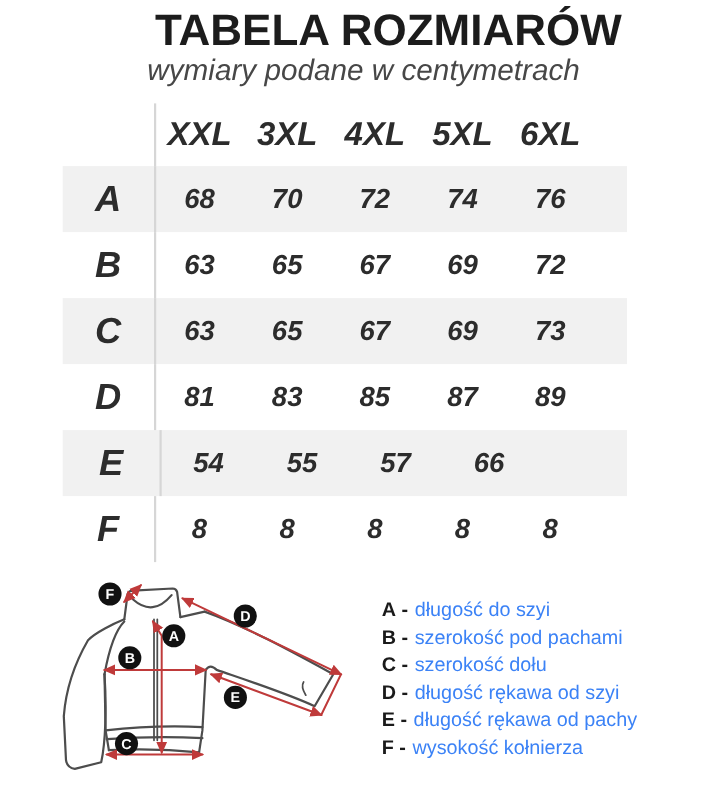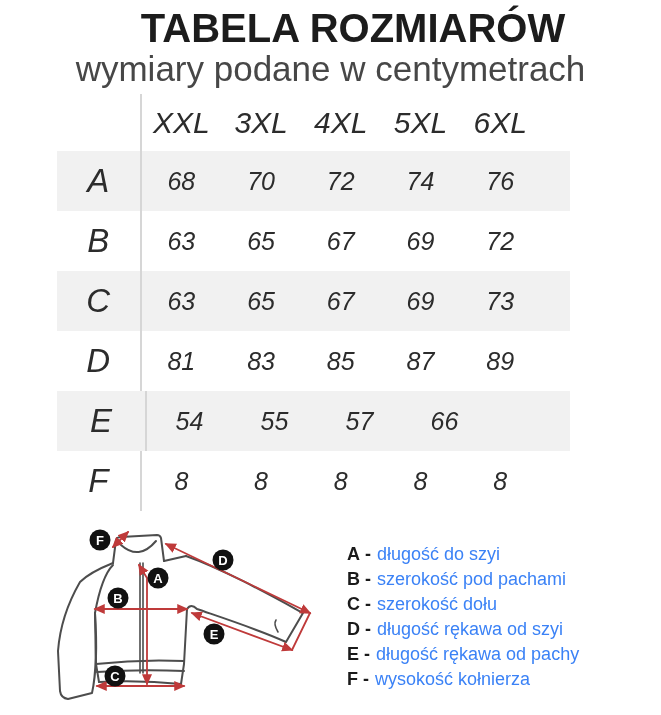--- a/index.html
+++ b/index.html
@@ -12,26 +12,26 @@
   }
   .page { position:relative; width:661px; height:715px; }
 
   
   .hdr { position:absolute; top:6px; left:0; width:100%; text-align:center; }
   .title {
     margin:0; font-size:40px; font-weight:700; letter-spacing:0px;
     color:#1c1c1c; line-height:1.1;padding-left:45px;
   }
   .subtitle {
-    margin:0; margin-top:0px; font-size:35px; font-weight:400;
-    color:#474747; line-height:1.1;
+    margin:0; margin-top:0px; font-size:27px; font-weight:400;
+    color:#474747; line-height:1.1;font-style:italic;
   }
 
   
-  .table-wrap { position:absolute; top:94px; left:57px; width:513px; }
+  .table-wrap { position:absolute; top:94px; left:57px; width:513px;font-weight:bold; }
   .trow { display:flex; align-items:stretch; height:60px; padding-right:30px; }
   .trow.thead { height:57px; }
   .stripe { background:#f1f1f1; }
   .cell {
     display:flex; align-items:center; justify-content:center;
     font-style:italic; color:#2c2c2c;
   }
   .label-cell { width:88px; border-right:2px solid #d6d6d6; font-size:33px; }
   .head-cell  { width:85px; font-size:30px; }
   .val-cell   { width:85px; font-size:25px; }

